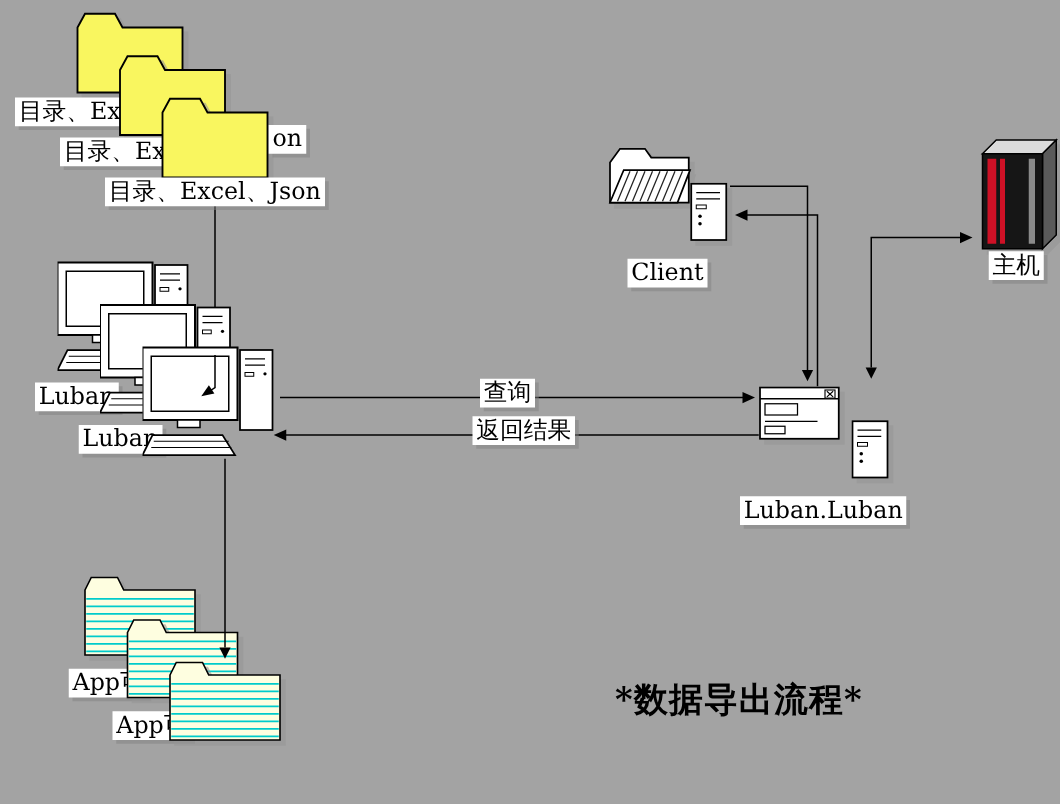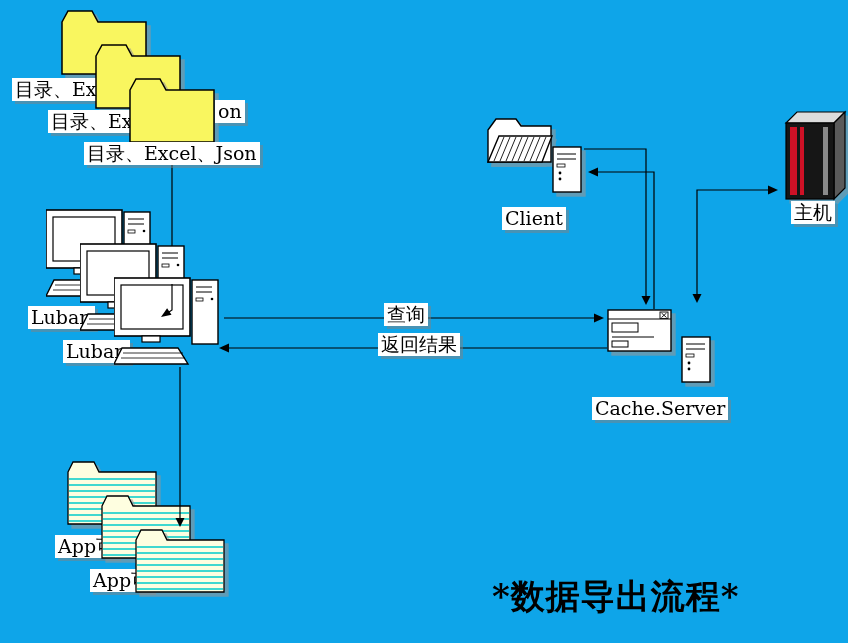--- a/index.html
+++ b/index.html
@@ -1,31 +1,31 @@
 <!DOCTYPE html>
 <html><head>
 <meta charset="utf-8">
 <style>
   * { margin:0; padding:0; box-sizing:border-box; }
   html,body { background:#fff; }
   .canvas {
-    position:relative; width:848px; height:643px; background:#0ea5e9;
+    position:relative; width:848px; height:643px; background:#a3a3a3;
     overflow:hidden;
     font-family:"DejaVu Serif","Liberation Serif",serif;
   }
   .abs { position:absolute; }
   .vlabel {
     position:absolute; background:#ffffff; color:#000;
     padding:0 3px; font-size:19px; line-height:23px; white-space:nowrap;
     box-shadow:3px 3px 0 rgba(130,130,130,.5);
   }
   .shadowed { filter:drop-shadow(4px 4px 0 rgba(150,150,150,.6)); }
   .title {
-    position:absolute; left:492px; top:574px;
-    font-size:34px; font-weight:bold; letter-spacing:1px; color:#000;
+    position:absolute; left:492px; top:542px;
+    font-size:27px; font-weight:bold; letter-spacing:1px; color:#000;
   }
   svg.overlay { position:absolute; left:0; top:0; pointer-events:none; }
 </style>
 </head>
 <body>
 
 <div class="canvas">
 
   <svg width="0" height="0" style="position:absolute" aria-hidden="true">
     <defs>
@@ -151,21 +151,21 @@
     <rect x="53" y="3" width="8" height="6.5" fill="#fff" stroke="#000" stroke-width="0.9"></rect>
     <line x1="54.5" y1="4" x2="59.5" y2="8.5" stroke="#000" stroke-width="0.9"></line>
     <line x1="59.5" y1="4" x2="54.5" y2="8.5" stroke="#000" stroke-width="0.9"></line>
     <rect x="5" y="14" width="26" height="9" fill="none" stroke="#000" stroke-width="1"></rect>
     <line x1="5" y1="28" x2="47" y2="28" stroke="#000" stroke-width="1"></line>
     <rect x="5" y="32" width="16" height="6" fill="none" stroke="#000" stroke-width="1"></rect>
   </svg>
   <svg class="abs shadowed" style="left:681px;top:336px;z-index:2" width="32" height="48">
       <use href="#sym-tower"></use>
     </svg>
-  <div class="vlabel" style="left:592px;top:397px;z-index:3">Cache.Server</div>
+  <div class="vlabel" style="left:592px;top:397px;z-index:3">Luban.Luban</div>
 
   <svg class="overlay" width="848" height="643" style="z-index:8">
 
     <path d="M172 284 L172 310 L166 314" stroke="#000" stroke-width="1.2" fill="none"></path>
     <path d="M161 317 L167.1 308.2 L171.5 314.8 Z" fill="#000"></path>
 
     <path d="M224 318 L595 318" stroke="#000" stroke-width="1.2" fill="none"></path>
     <path d="M604 318 L594 313.5 L594 322.5 Z" fill="#000"></path>
 
     <path d="M607 348 L228 348" stroke="#000" stroke-width="1.2" fill="none"></path>

